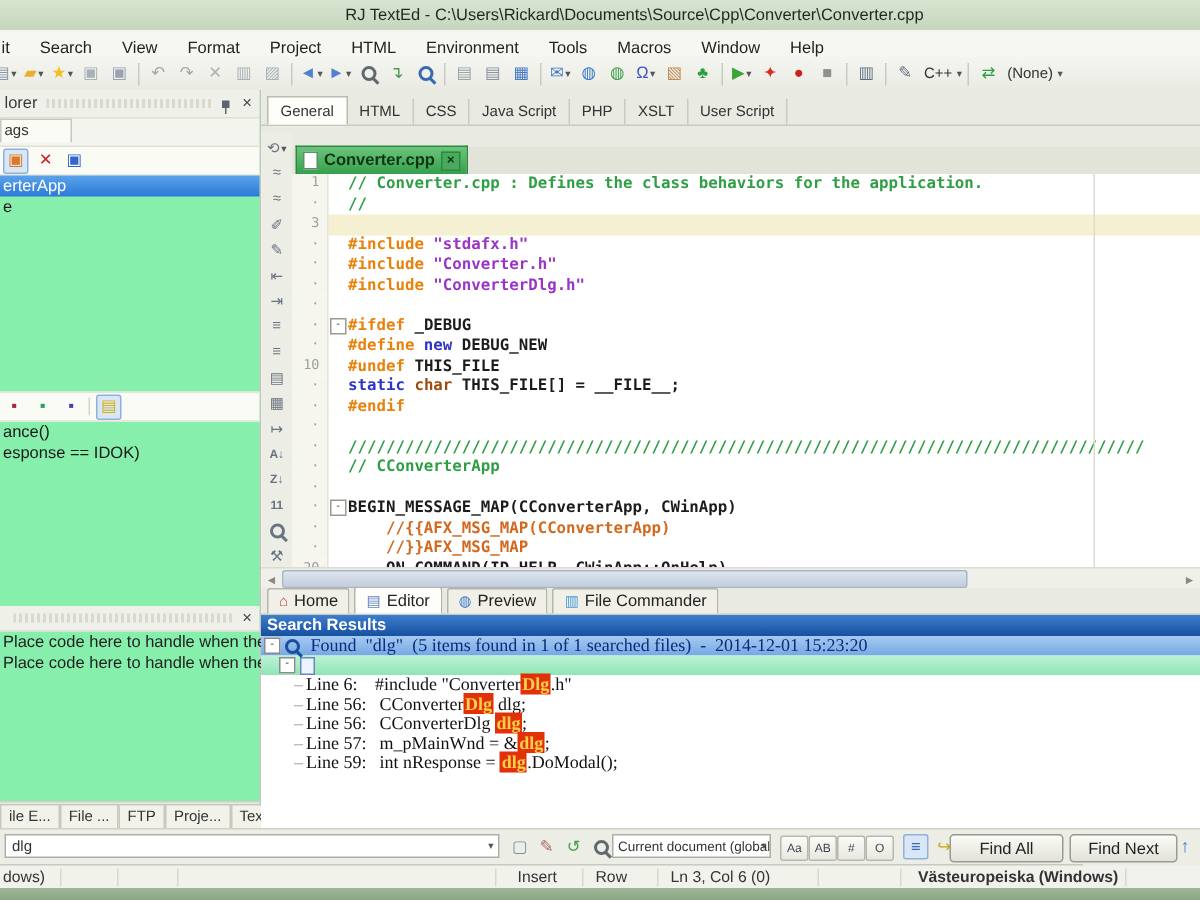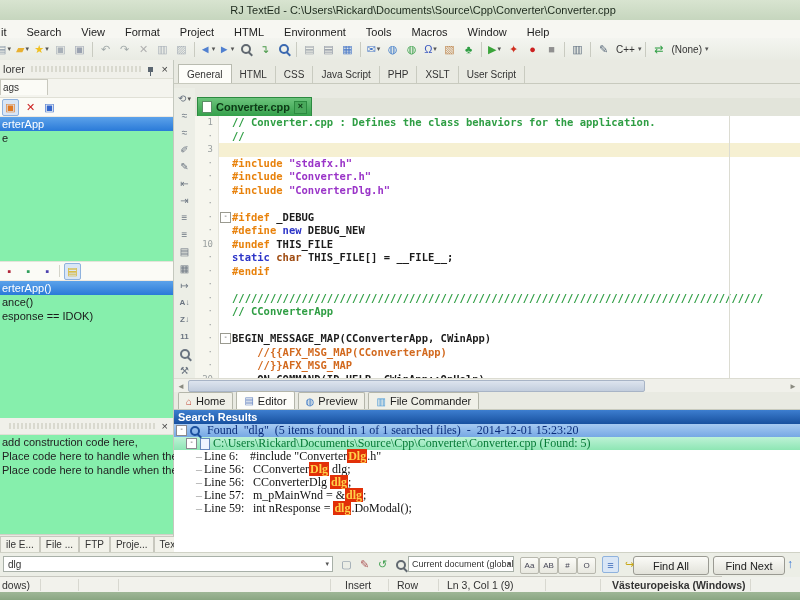--- a/index.html
+++ b/index.html
@@ -284,30 +284,28 @@
         </div>
         <div class="mini-btn">
           <span class="tb-glyph" style="color: rgb(75, 63, 174);">▪</span>
         </div>
         <div class="mini-sep"></div>
         <div class="mini-btn pressed">
           <span class="tb-glyph" style="color: rgb(216, 176, 24);">▤</span>
         </div>
       </div>
     <div class="side-list" id="browser-list">
-        <div class="side-row sel">erterApp()</div>
         <div class="side-row">ance()</div>
         <div class="side-row">esponse == IDOK)</div>
       </div>
     <div class="panel-head" id="todo-head" style="margin-top:95px;">
       <span class="grip"></span>
       <span class="x-btn">×</span>
     </div>
     <div id="todo-list">
-        <div class="todo-row">add construction code here,</div>
         <div class="todo-row">Place code here to handle when the ·</div>
         <div class="todo-row">Place code here to handle when the ·</div>
       </div>
     <div id="side-bottom-tabs">
         <div class="sb-tab">ile E...</div>
         <div class="sb-tab">File ...</div>
         <div class="sb-tab">FTP</div>
         <div class="sb-tab">Proje...</div>
         <div class="sb-tab">Text ...</div>
       </div>
@@ -437,21 +435,20 @@
         <span>Search Results</span>
       </div>
       <div class="res-row" id="found-row">
         <span class="tree-box">-</span>
         <span class="mag" style="color:#1a4f9e;margin-right:4px;"></span>
         <span>Found  "dlg"  (5 items found in 1 of 1 searched files)  -  2014-12-01 15:23:20</span>
       </div>
       <div class="res-row" id="file-row">
         <span class="tree-box">-</span>
         <span class="res-page"></span>
-        <span>C:\Users\Rickard\Documents\Source\Cpp\Converter\Converter.cpp (Found: 5)</span>
       </div>
       <div id="match-rows">
           <div class="res-row match-row"><span class="match-dash">–</span><span class="match-label">Line 6:</span><span><span>#include "Converter</span><span class="hit">Dlg</span><span>.h"</span></span></div>
           <div class="res-row match-row"><span class="match-dash">–</span><span class="match-label">Line 56:</span><span><span> CConverter</span><span class="hit">Dlg</span><span> dlg;</span></span></div>
           <div class="res-row match-row"><span class="match-dash">–</span><span class="match-label">Line 56:</span><span><span> CConverterDlg </span><span class="hit">dlg</span><span>;</span></span></div>
           <div class="res-row match-row"><span class="match-dash">–</span><span class="match-label">Line 57:</span><span><span> m_pMainWnd = &amp;</span><span class="hit">dlg</span><span>;</span></span></div>
           <div class="res-row match-row"><span class="match-dash">–</span><span class="match-label">Line 59:</span><span><span> int nResponse = </span><span class="hit">dlg</span><span>.DoModal();</span></span></div>
         </div>
     </div>
   </div>
@@ -492,21 +489,21 @@
       </div>
       <div class="tog-btn" style="left: 621px;">
         <span style="color: rgb(200, 168, 24);">↪</span>
       </div>
     </div>
 
   <div id="statusbar">
       <span class="st-cell" style="left: 2px;">dows)</span>
       <span class="st-cell" style="left: 345px;">Insert</span>
       <span class="st-cell" style="left: 397px;">Row</span>
-      <span class="st-cell" style="left: 447px;">Ln 3, Col 1 (9)</span>
+      <span class="st-cell" style="left: 447px;">Ln 3, Col 6 (0)</span>
       <span class="st-cell" style="left: 612px; font-weight: bold;">Västeuropeiska (Windows)</span>
       <span class="st-div" style="left: 40px;"></span>
       <span class="st-div" style="left: 78px;"></span>
       <span class="st-div" style="left: 118px;"></span>
       <span class="st-div" style="left: 330px;"></span>
       <span class="st-div" style="left: 388px;"></span>
       <span class="st-div" style="left: 438px;"></span>
       <span class="st-div" style="left: 545px;"></span>
       <span class="st-div" style="left: 600px;"></span>
       <span class="st-div" style="left: 750px;"></span>

